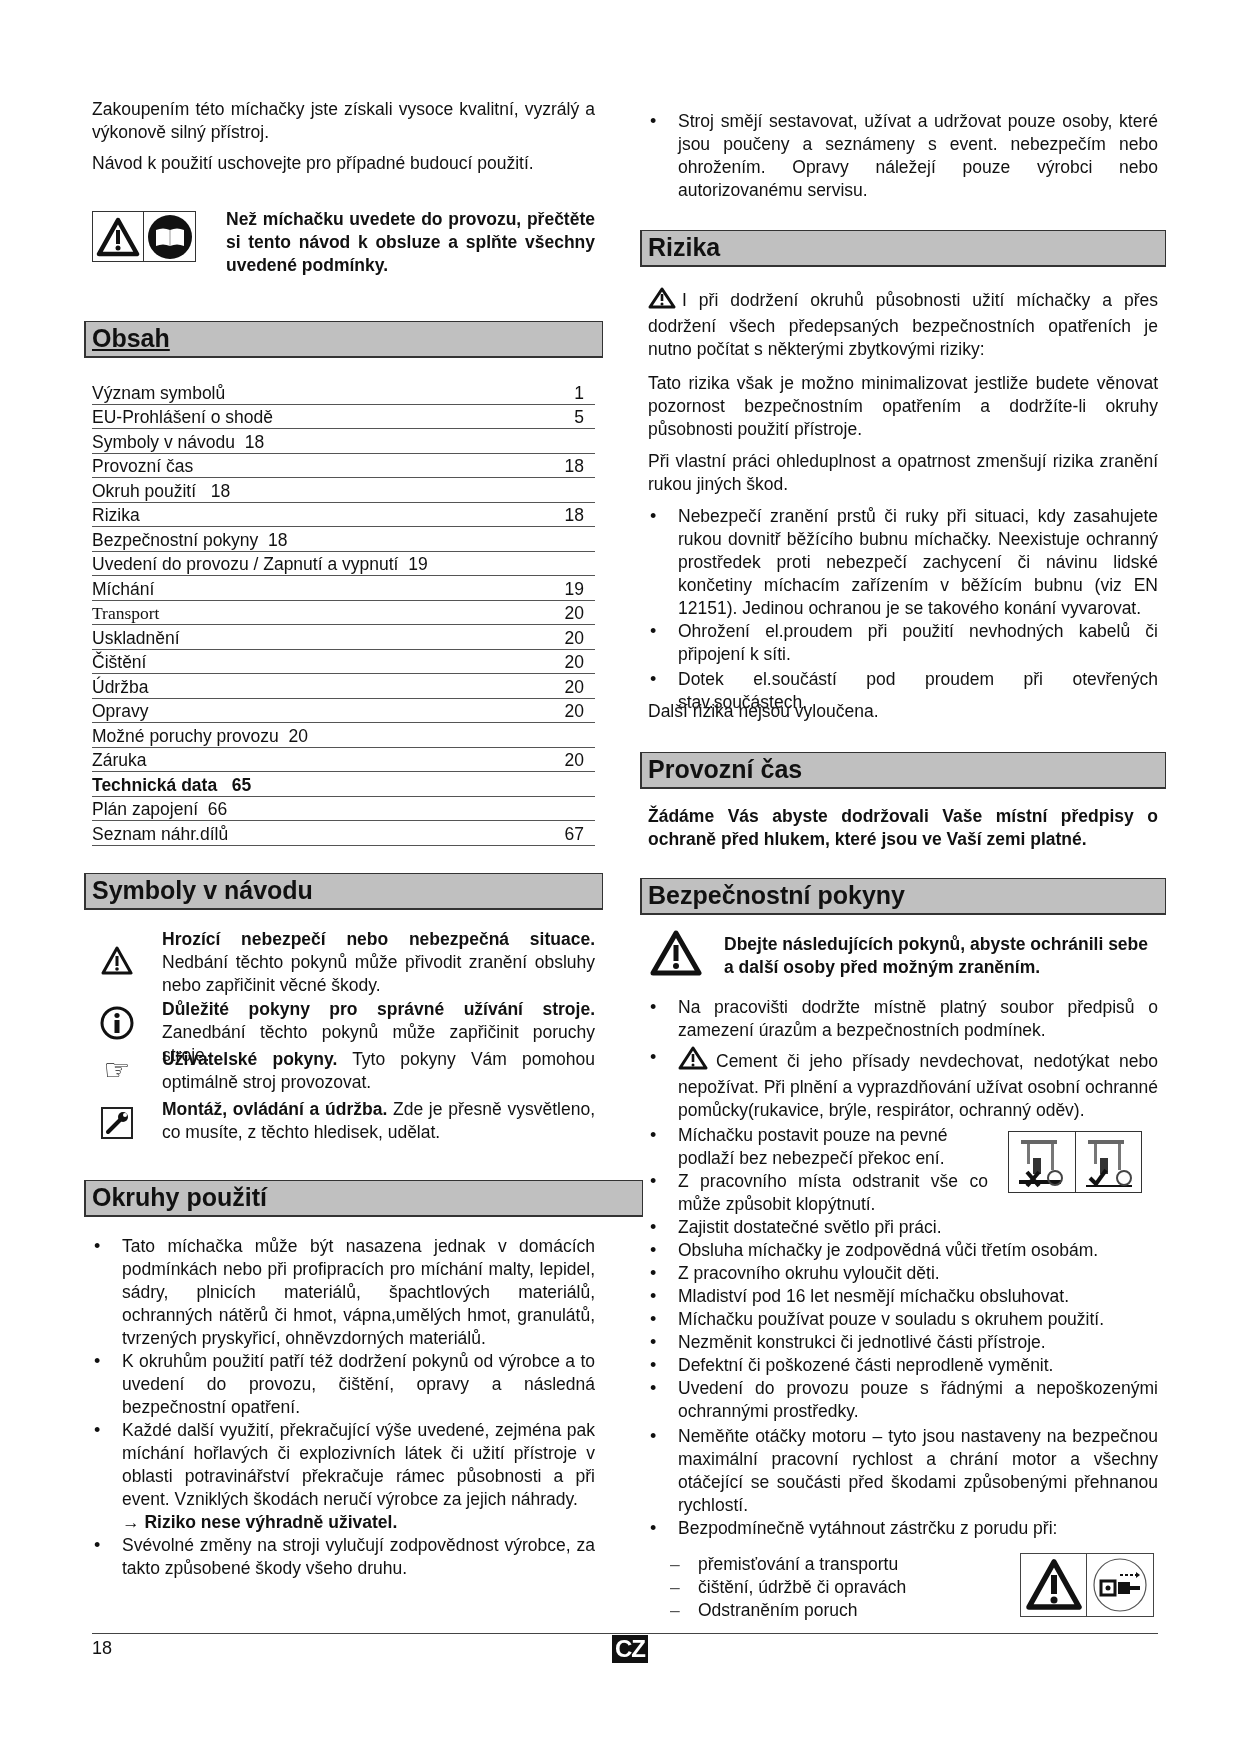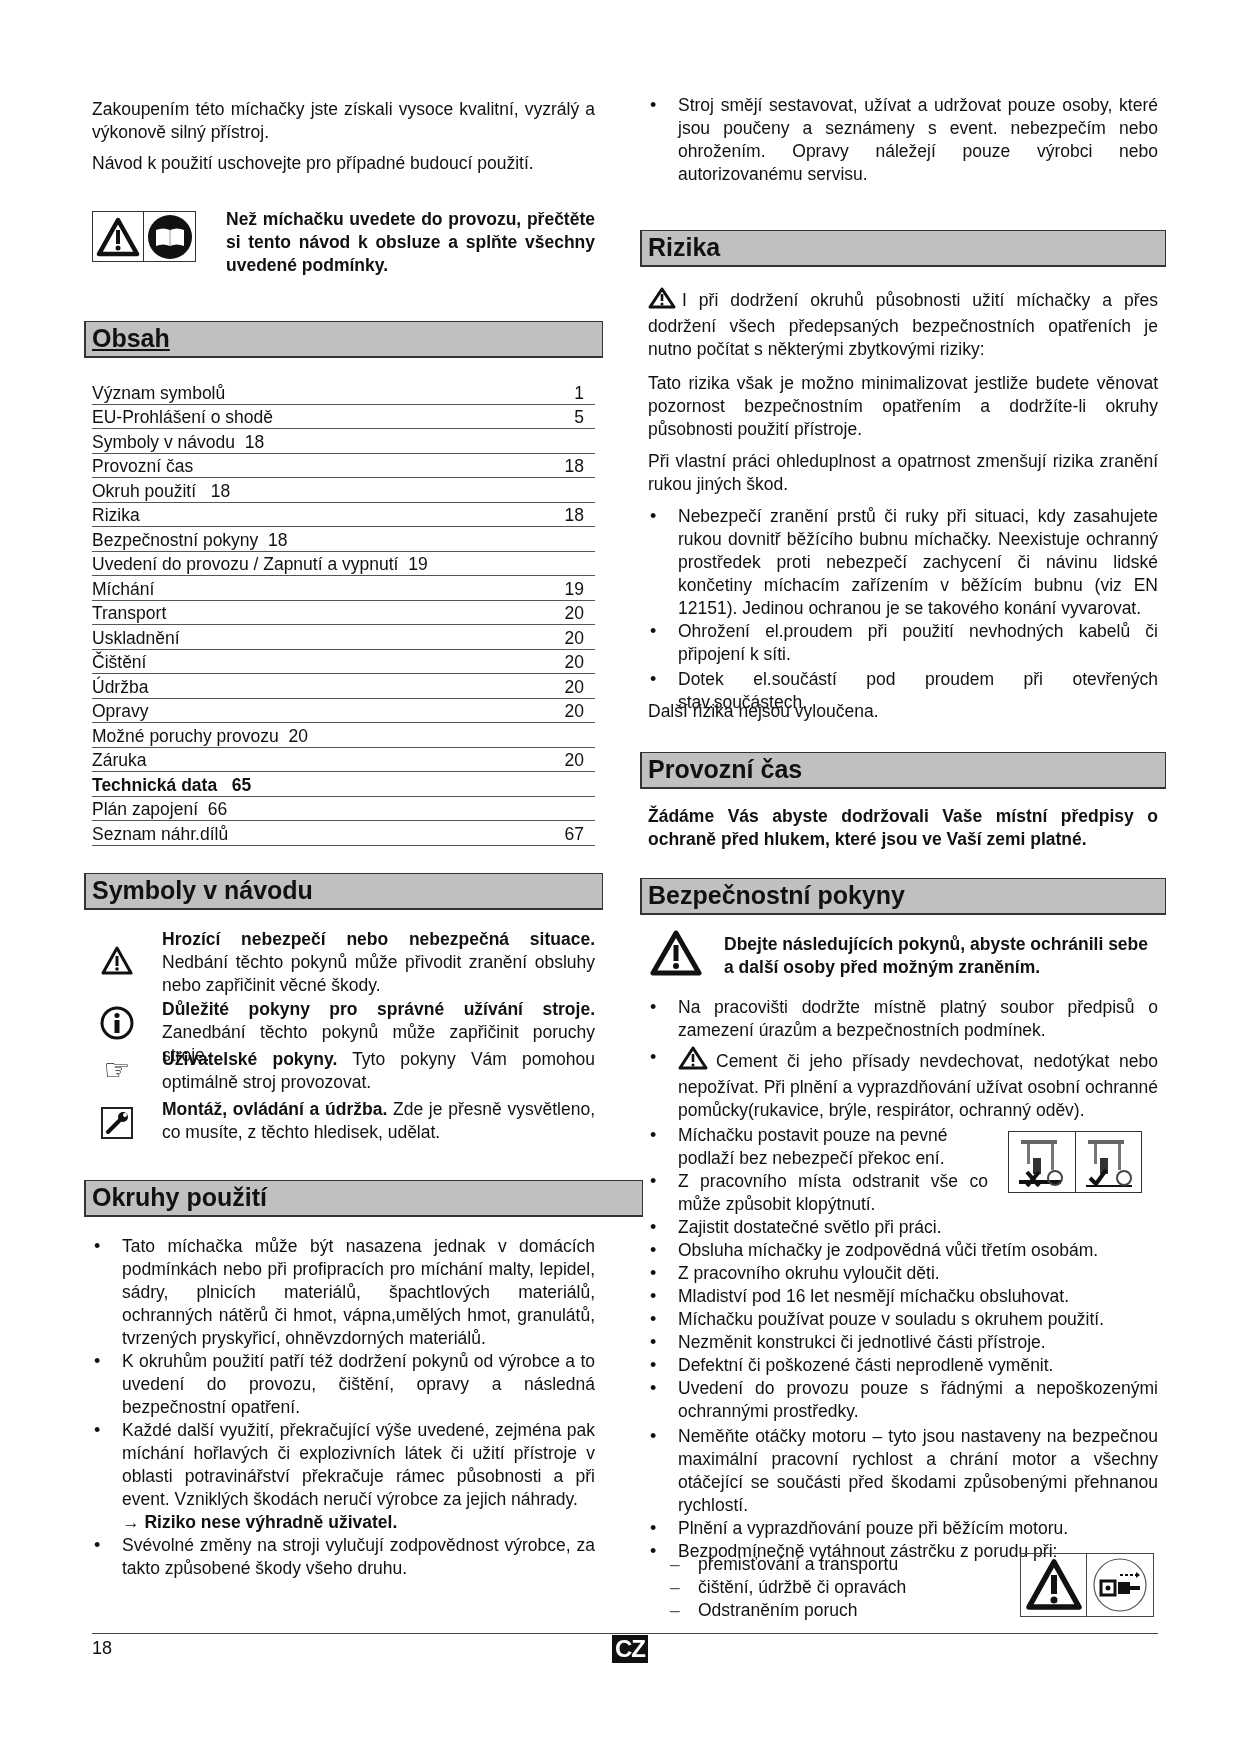--- a/index.html
+++ b/index.html
@@ -91,21 +91,21 @@
       </div>
       <div class="toc-row">
         <span style="white-space: pre;">Uvedení do provozu / Zapnutí a vypnutí  19</span>
         <span class="pg"></span>
       </div>
       <div class="toc-row">
         <span style="white-space: pre;">Míchání</span>
         <span class="pg">19</span>
       </div>
       <div class="toc-row">
-        <span style="white-space: pre;">Transport</span>
+        <span style="white-space: pre; font-family: Liberation Serif, serif;">Transport</span>
         <span class="pg">20</span>
       </div>
       <div class="toc-row">
         <span style="white-space: pre;">Uskladnění</span>
         <span class="pg">20</span>
       </div>
       <div class="toc-row">
         <span style="white-space: pre;">Čištění</span>
         <span class="pg">20</span>
       </div>
@@ -187,21 +187,21 @@
 
   <ul class="bl abs" style="top:1235px;left:0;width:503px;">
     <li>Tato míchačka může být nasazena jednak v domácích podmínkách nebo při profipracích pro míchání malty, lepidel, sádry, plnicích materiálů, špachtlových materiálů, ochranných nátěrů či hmot, vápna,umělých hmot, granulátů, tvrzených pryskyřicí, ohněvzdorných materiálů.</li>
     <li>K okruhům použití patří též dodržení pokynů od výrobce a to uvedení do provozu, čištění, opravy a následná bezpečnostní opatření.</li>
     <li><span>Každé další využití, překračující výše uvedené, zejména pak míchání hořlavých či explozivních látek či užití přístroje v oblasti potravinářství překračuje rámec působnosti a při event. Vzniklých škodách neručí výrobce za jejich náhrady.</span><br><span class="bold"><span>→ </span><span>Riziko nese výhradně uživatel.</span></span></li>
     <li>Svévolné změny na stroji vylučují zodpovědnost výrobce, za takto způsobené škody všeho druhu.</li>
   </ul>
 </div>
 
 <div class="col col-right">
-  <ul class="bl abs" style="top:94px;left:0;width:510px;">
+  <ul class="bl abs" style="top:110px;left:0;width:510px;">
     <li>Stroj smějí sestavovat, užívat a udržovat pouze osoby, které jsou poučeny a seznámeny  s event. nebezpečím nebo ohrožením. Opravy náležejí pouze výrobci nebo autorizovanému servisu.</li>
   </ul>
 
   <div class="hbox" style="top:230px;left:-8px;width:526px;">Rizika</div>
 
   <p class="abs just" style="top:287px;left:0;width:510px;"><span style="display:inline-block;vertical-align:-3px;margin-right:6px;"><svg width="28" height="22" viewBox="0 0 28 22">
           <path d="M14 2 L26 20 L2 20 Z" fill="none" stroke="#111" stroke-width="3" stroke-linejoin="round"></path>
           <rect x="12.7" y="7" width="2.6" height="7" fill="#111"></rect>
           <circle cx="14" cy="17" r="1.5" fill="#111"></circle>
         </svg></span><span>I při dodržení okruhů působnosti užití míchačky a přes dodržení všech předepsaných bezpečnostních opatřeních je nutno počítat s některými zbytkovými riziky:</span></p>
@@ -240,21 +240,20 @@
     <li style="width:340px;">Z pracovního místa odstranit vše co může způsobit klopýtnutí.</li>
     <li>Zajistit dostatečné světlo při práci.</li>
     <li>Obsluha míchačky je zodpovědná vůči třetím osobám.</li>
     <li>Z pracovního okruhu vyloučit děti.</li>
     <li>Mladiství pod 16 let nesmějí míchačku obsluhovat.</li>
     <li>Míchačku používat pouze v souladu  s okruhem použití.</li>
     <li>Nezměnit konstrukci či jednotlivé části přístroje.</li>
     <li>Defektní či poškozené části neprodleně vyměnit.</li>
     <li>Uvedení do provozu pouze s řádnými a nepoškozenými ochrannými prostředky.</li>
     <li style="margin-top:2px;">Neměňte otáčky motoru – tyto jsou nastaveny na bezpečnou maximální pracovní rychlost a chrání motor a všechny otáčející se součásti před škodami způsobenými přehnanou rychlostí.</li>
-    <li>Plnění a vyprazdňování pouze při běžícím motoru.</li>
     <li>Bezpodmínečně vytáhnout zástrčku z porudu při:</li>
   </ul>
 
   <ul class="dash abs" style="top:1553px;left:0;width:340px;list-style:none;">
     <li>přemisťování a transportu</li>
     <li>čištění, údržbě či opravách</li>
     <li>Odstraněním poruch</li>
   </ul>
 
   <div class="abs" style="top:1131px;left:360px;width:134px;height:62px;border:1.5px solid #333;display:flex;">

